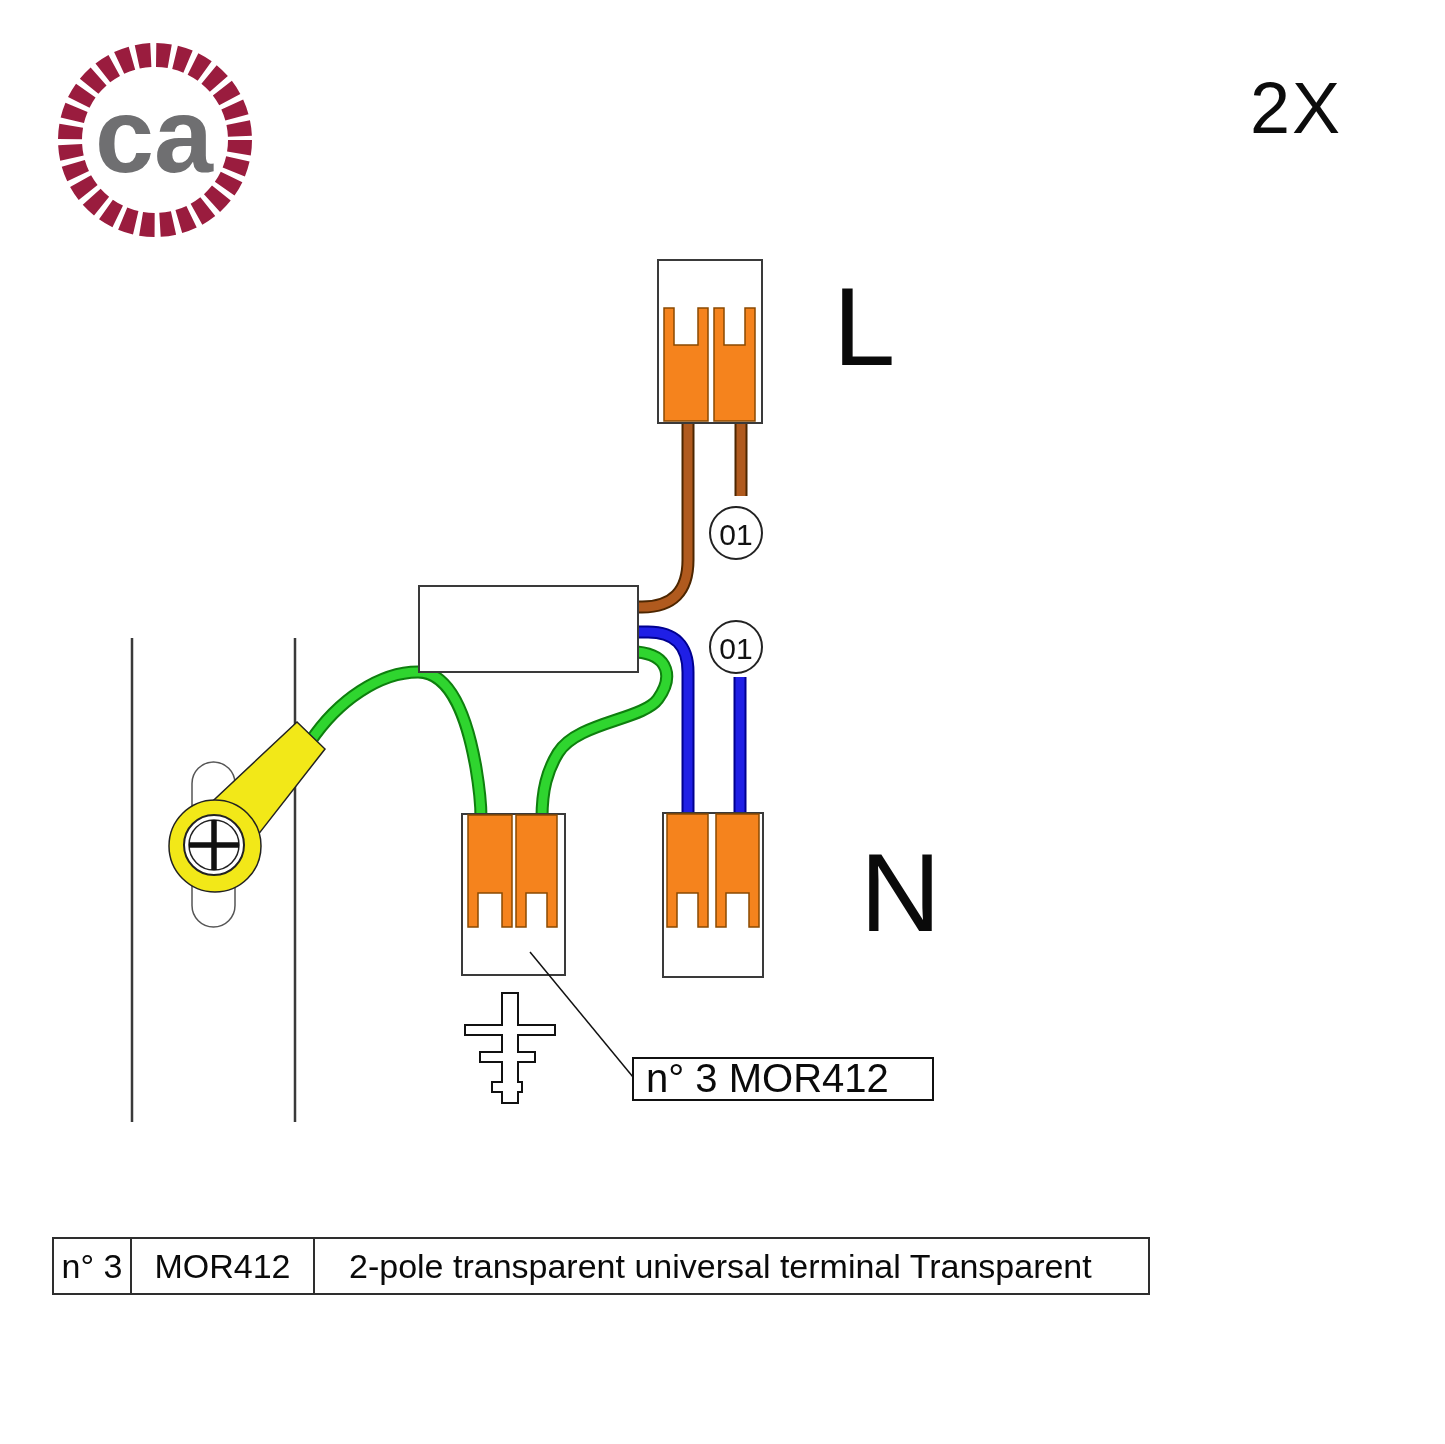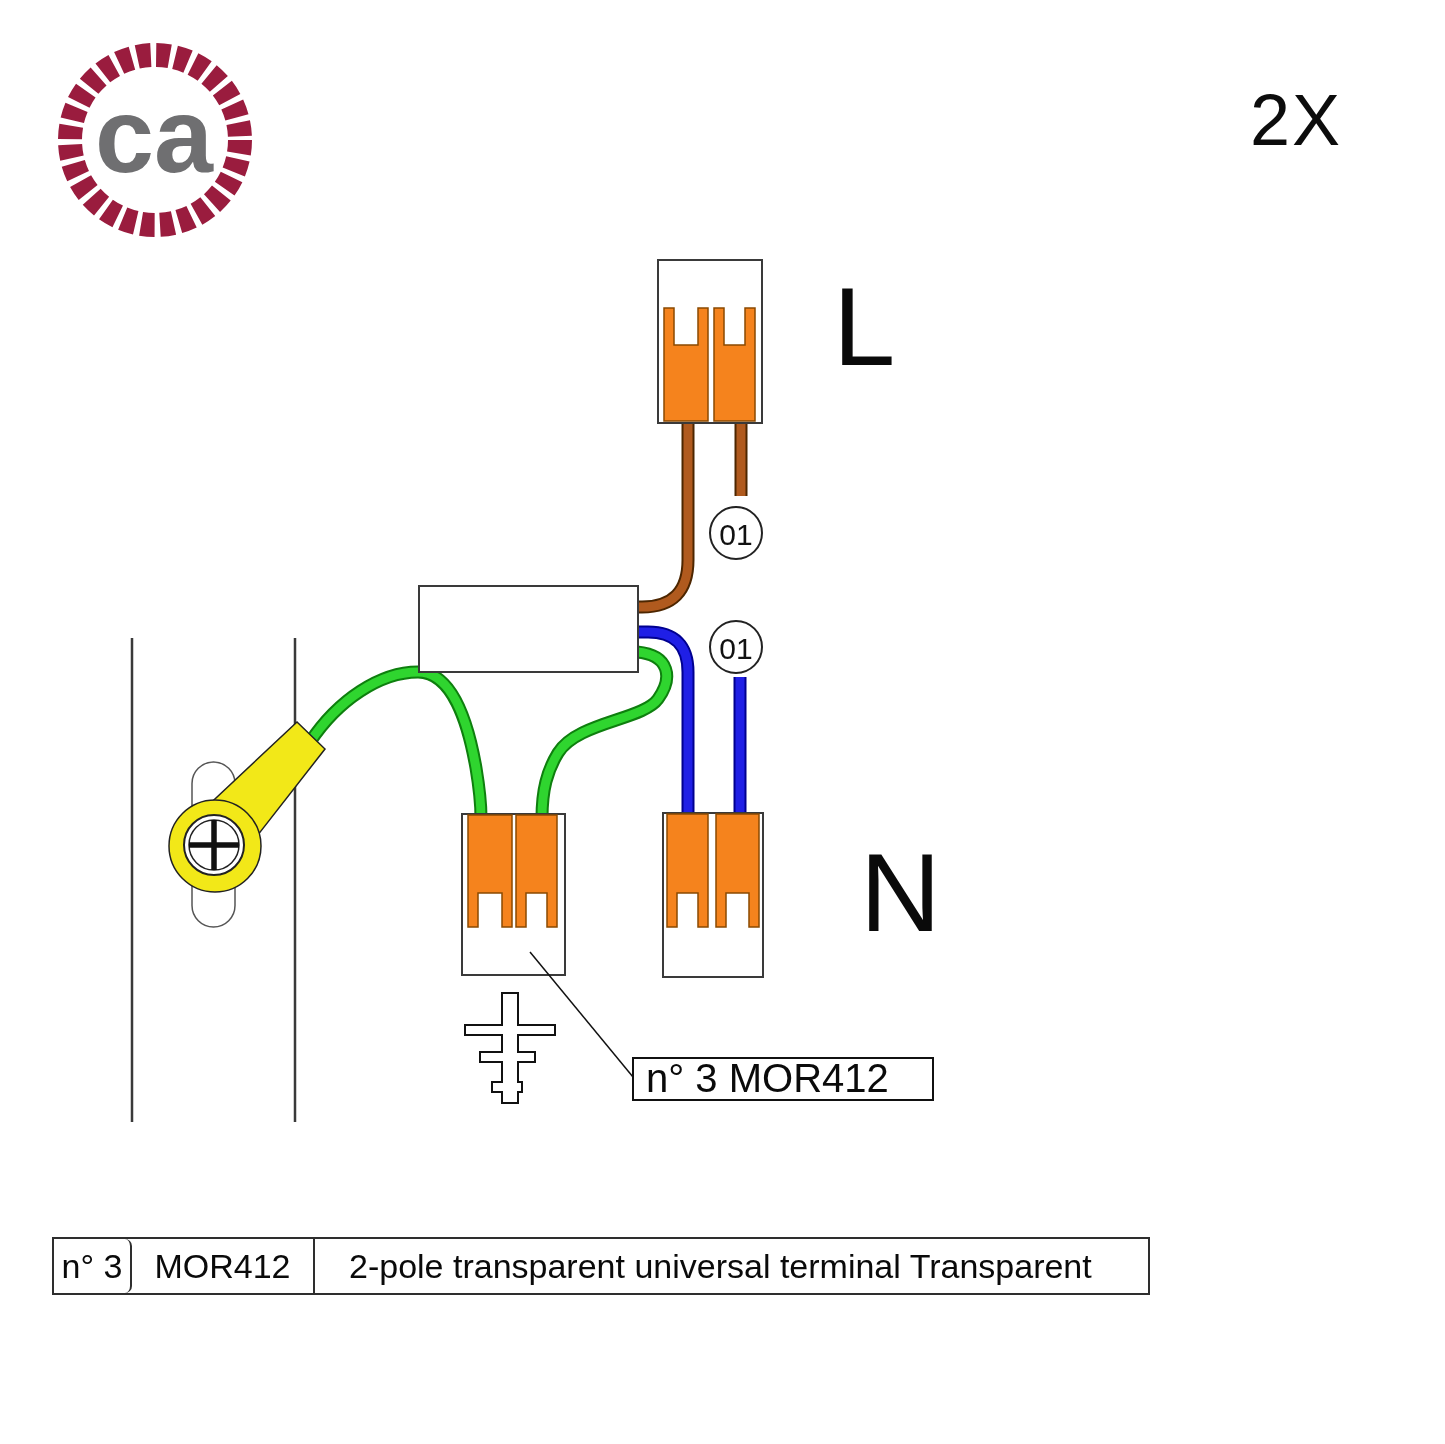--- a/index.html
+++ b/index.html
@@ -10,21 +10,21 @@
     color: #111;
   }
   .stage { position: absolute; inset: 0; }
   svg text { font-family: "Liberation Sans", sans-serif; }
 
   
   .logo { position: absolute; left: 50px; top: 35px; width: 212px; height: 212px; }
 
   
   .qty {
-    position: absolute; left: 1250px; top: 84px;
+    position: absolute; left: 1250px; top: 72px;
     font-size: 72px; line-height: 1; color: #0c0c0c;
     letter-spacing: 2px;
   }
 
   
   .diagram-svg { position: absolute; left: 0; top: 0; }
 
   .big-letter { font-size: 112px; fill: #0a0a0a; }
   .tag-text { font-size: 30px; fill: #111; }
   .callout-text { font-size: 40px; fill: #0a0a0a; }
@@ -35,21 +35,21 @@
     width: 1098px; height: 58px;
     display: flex; box-sizing: border-box;
     border: 2px solid #2e2e2e; background: #fff;
     font-size: 34px; color: #0a0a0a;
   }
   .parts-table .cell {
     display: flex; align-items: center; box-sizing: border-box;
     border-right: 2px solid #2e2e2e;
     white-space: nowrap; overflow: hidden;
   }
-  .cell.qty-cell { width: 78px; justify-content: center; border-radius: 7px; }
+  .cell.qty-cell { width: 78px; justify-content: center; }
   .cell.code-cell { width: 183px; justify-content: center; }
   .cell.desc-cell { flex: 1; border-right: none; padding-left: 34px; }
 </style>
 </head>
 <body>
 
 <div class="stage">
 
   <svg class="logo" width="212" height="212" viewBox="0 0 212 212">
     <circle cx="105" cy="105" r="85" fill="none" stroke-width="24" stroke-dasharray="13.6 5.5" stroke-linecap="butt" stroke="#9A1C3E"></circle>

